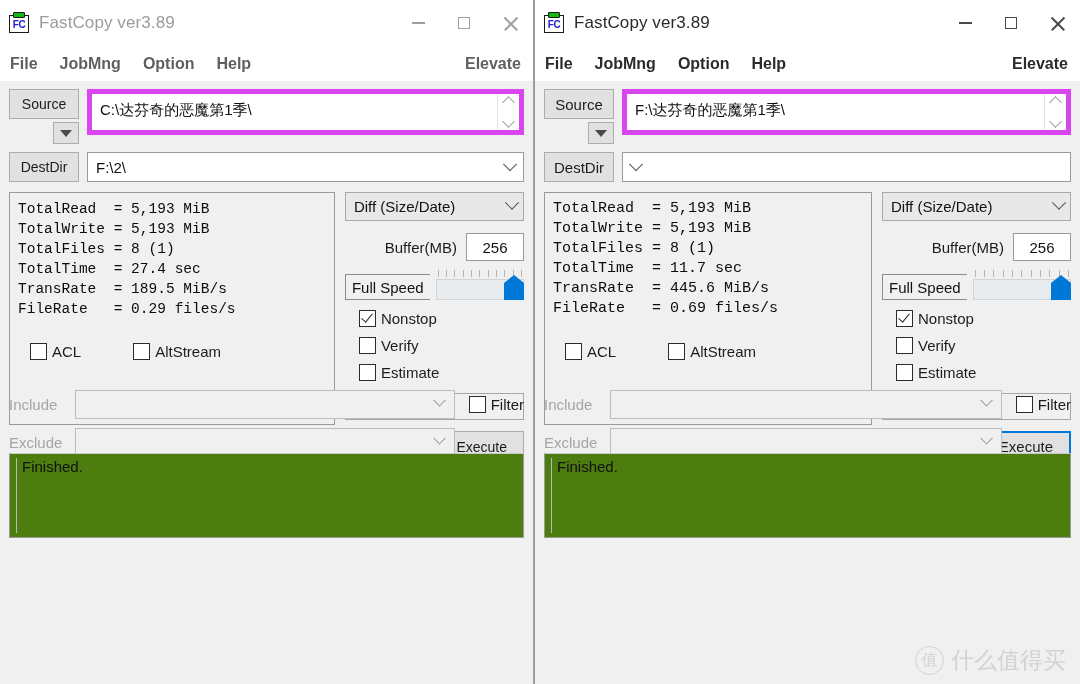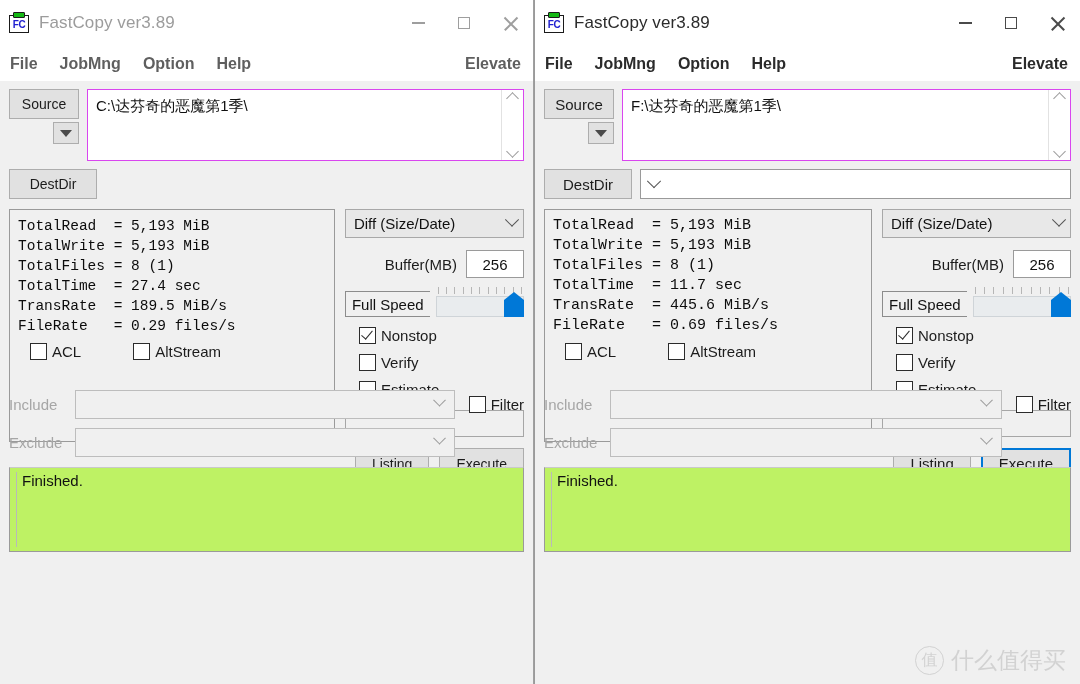--- a/index.html
+++ b/index.html
@@ -51,31 +51,31 @@
     font-size:15px;color:#1c1c1c;display:flex;align-items:center;justify-content:center;
     font-family:"Liberation Sans",sans-serif;
   }
   .left .btn{font-size:14px;}
   .src-btn{width:70px;height:30px;}
   .src-dd{width:26px;height:22px;margin-top:3px;align-self:flex-end;position:relative;}
   .src-dd .tri{width:0;height:0;border-left:6px solid transparent;border-right:6px solid transparent;border-top:7px solid #4a4a4a;}
   .src-left{display:flex;flex-direction:column;align-items:flex-end;width:70px;}
 
   .src-field{
-    flex:1;margin-left:8px;background:#fff;border:1px solid #d946ef;box-sizing:border-box;
-    height:72px;position:relative;display:flex;gap:8px;
+    flex:1;margin-left:8px;background:#fff;border:5px solid #d946ef;box-sizing:border-box;
+    height:46px;position:relative;display:flex;gap:8px;
   }
   .src-text{padding:6px 8px;font-size:15px;color:#101010;line-height:20px;flex:1;overflow:hidden;white-space:nowrap;}
   .src-scroll{width:22px;border-left:1px solid #e2e2e2;background:#fff;display:flex;flex-direction:column;justify-content:space-between;align-items:center;padding:4px 0;box-sizing:border-box;}
   .chev{width:9px;height:9px;border-right:1.6px solid #9a9a9a;border-bottom:1.6px solid #9a9a9a;box-sizing:border-box;}
   .chev.up{transform:rotate(-135deg);}
   .chev.down{transform:rotate(45deg);}
 
   .dest-row{display:flex;align-items:center;margin-top:8px;}
-  .dest-btn{width:88px;height:30px;}
+  .dest-btn{width:70px;height:30px;}
   .dest-field{flex:1;margin-left:8px;height:30px;background:#fff;border:1px solid #9a9a9a;box-sizing:border-box;display:flex;align-items:center;}
   .dest-text{padding:0 8px;font-size:15px;color:#101010;flex:1;white-space:nowrap;overflow:hidden;}
   .dest-arrow{width:26px;display:flex;align-items:center;justify-content:center;}
   .chev2{width:10px;height:10px;border-right:1.7px solid #555;border-bottom:1.7px solid #555;box-sizing:border-box;transform:rotate(45deg) translate(-2px,-2px);}
 
   
   .mid{display:flex;margin-top:10px;}
   .statbox{
     width:326px;height:233px;background:#f0f0f0;border:1px solid #9a9a9a;box-sizing:border-box;
     padding:6px 8px;font-family:"Liberation Mono","DejaVu Sans Mono",monospace;
@@ -126,22 +126,22 @@
   .filt{position:absolute;left:9px;right:9px;top:309px;}
   .filt-line{display:flex;align-items:center;margin-bottom:9px;}
   .filt-label{width:66px;font-size:15px;color:#a6a6a6;}
   .filt-field{flex:1;height:29px;background:#f0f0f0;border:1px solid #bdbdbd;box-sizing:border-box;display:flex;align-items:center;}
   .filt-field .spacer{flex:1;}
   .filt-arrow{width:28px;display:flex;align-items:center;justify-content:center;}
   .chev3{width:9px;height:9px;border-right:1.6px solid #9a9a9a;border-bottom:1.6px solid #9a9a9a;box-sizing:border-box;transform:rotate(45deg) translate(-3px,-3px);}
   .filt-cb{margin-left:14px;display:flex;align-items:center;}
 
   .logbox{
-    position:absolute;left:9px;right:9px;top:386px;height:85px;
-    background:#bef264;border:1px solid #9a9a9a;border-top:1px solid #c9c9c9;box-sizing:border-box;
+    position:absolute;left:9px;right:9px;top:372px;height:85px;
+    background:#4d7c0f;border:1px solid #9a9a9a;border-top:1px solid #c9c9c9;box-sizing:border-box;
     padding:4px 6px;font-size:15px;color:#111;overflow:hidden;
   }
   .logbox .loginner{border-left:1px solid #b9b9b9;padding-left:5px;height:100%;box-sizing:border-box;}
 
   .watermark{
     position:absolute;right:14px;bottom:8px;display:flex;align-items:center;
     color:#d2d2d2;font-size:23px;font-family:"DejaVu Sans",sans-serif;pointer-events:none;
   }
   .wm-badge{width:27px;height:27px;border:1.8px solid #d2d2d2;border-radius:50%;
     display:flex;align-items:center;justify-content:center;font-size:16px;margin-right:7px;}
@@ -194,20 +194,26 @@
           <div class="src-text">C:\达芬奇的恶魔第1季\</div>
           <div class="src-scroll">
             <span class="chev up"></span>
             <span class="chev down"></span>
           </div>
         </div>
       </div>
 
       <div class="dest-row">
         <div class="btn dest-btn">DestDir</div>
+        <div class="dest-field">
+          <div class="dest-text">F:\2\</div>
+          <div class="dest-arrow">
+              <span class="chev2"></span>
+            </div>
+        </div>
       </div>
 
       <div class="mid">
         <div class="statbox">TotalRead  = 5,193 MiB
 TotalWrite = 5,193 MiB
 TotalFiles = 8 (1)
 TotalTime  = 27.4 sec
 TransRate  = 189.5 MiB/s
 FileRate   = 0.29 files/s</div>
 

